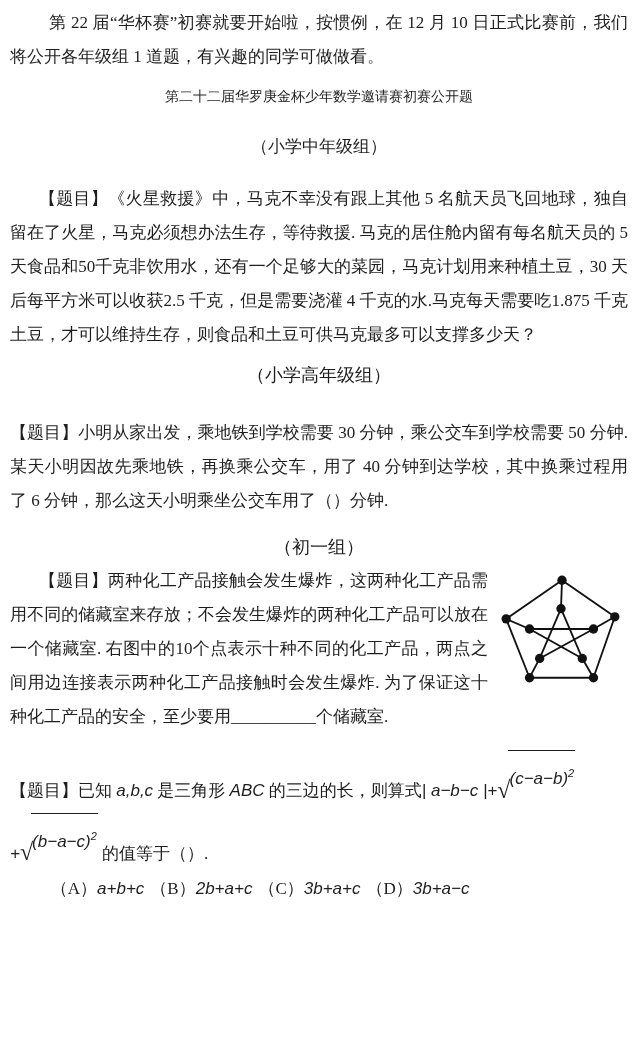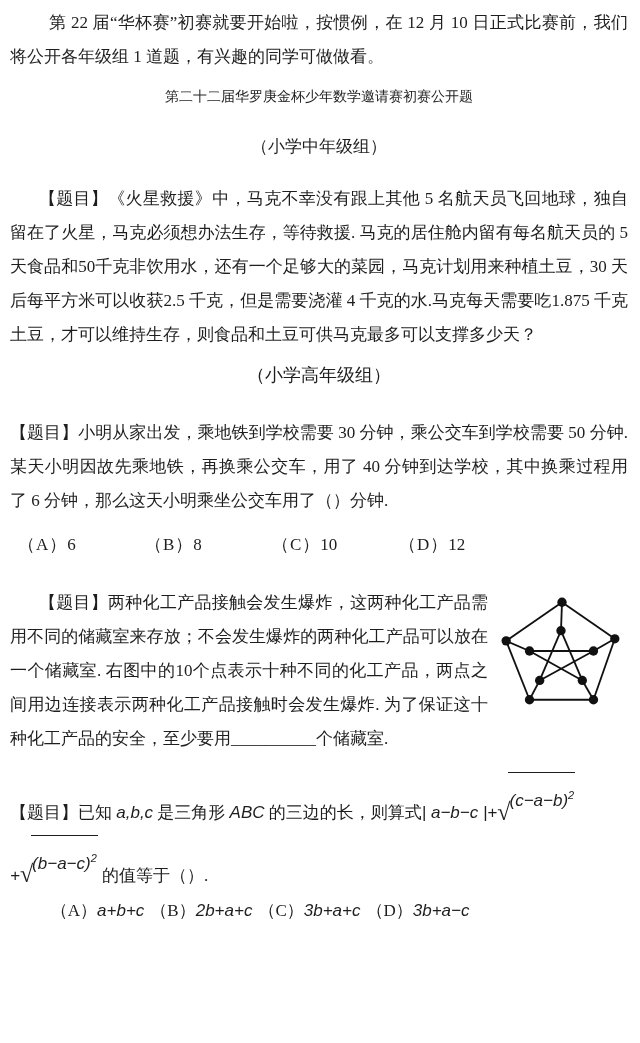--- a/index.html
+++ b/index.html
@@ -46,21 +46,21 @@
 
   .options-row {
     margin: 10px 0 0 0;
     line-height: 34px;
     padding-left: 8px;
   }
   .options-row .opt { display: inline-block; width: 127px; }
   .opt-label { letter-spacing: 1px; }
   .opt-val { font-family: "Liberation Serif", serif; }
 
-  .prob3 { margin-top: 24px; }
+  .prob3 { }
   .figure-box {
     float: right;
     width: 132px;
     height: 134px;
     margin: -2px 0 0 8px;
   }
   .figure-box svg { display: block; }
 
   .prob4-line1 { margin-top: 16px; line-height: 44px; text-align: left; }
   .prob4-line2 { line-height: 38px; text-align: left; }
@@ -92,24 +92,22 @@
   <p class="doc-title">第二十二届华罗庚金杯少年数学邀请赛初赛公开题</p>
 
   <p class="group-sub">（小学中年级组）</p>
 
   <p class="body-text indent-prob prob1">【题目】《火星救援》中，马克不幸没有跟上其他 5 名航天员飞回地球，独自留在了火星，马克必须想办法生存，等待救援. 马克的居住舱内留有每名航天员的 5 天食品和50千克非饮用水，还有一个足够大的菜园，马克计划用来种植土豆，30 天后每平方米可以收获2.5 千克，但是需要浇灌 4 千克的水.马克每天需要吃1.875 千克土豆，才可以维持生存，则食品和土豆可供马克最多可以支撑多少天？</p>
 
   <p class="group-heading">（小学高年级组）</p>
 
   <p class="body-text prob2">【题目】小明从家出发，乘地铁到学校需要 30 分钟，乘公交车到学校需要 50 分钟. 某天小明因故先乘地铁，再换乘公交车，用了 40 分钟到达学校，其中换乘过程用了 6 分钟，那么这天小明乘坐公交车用了（）分钟.</p>
 
-  <div class="options-row">
-    <span class="opt"><span class="opt-label">（A）</span><span class="opt-val">6</span></span><span class="opt"><span class="opt-label">（B）</span><span class="opt-val">8</span></span><span class="opt"><span class="opt-label">（C）</span><span class="opt-val">10</span></span><span class="opt"><span class="opt-label">（D）</span><span class="opt-val">12</span></span>
-  </div>
 
+  <p class="group-heading gh-junior1">（初一组）</p>
 
   <div class="body-text indent-prob prob3">
     <div class="figure-box">
       <svg width="132" height="134" viewBox="0 0 130 132">
           <line x1="65" y1="18" x2="10" y2="56" stroke="#111111" stroke-width="1.8"></line>
           <line x1="65" y1="18" x2="117" y2="54" stroke="#111111" stroke-width="1.8"></line>
           <line x1="10" y1="56" x2="33" y2="114" stroke="#111111" stroke-width="1.8"></line>
           <line x1="117" y1="54" x2="96" y2="114" stroke="#111111" stroke-width="1.8"></line>
           <line x1="33" y1="114" x2="96" y2="114" stroke="#111111" stroke-width="1.8"></line>
           <line x1="65" y1="18" x2="64" y2="46" stroke="#111111" stroke-width="1.8"></line>

